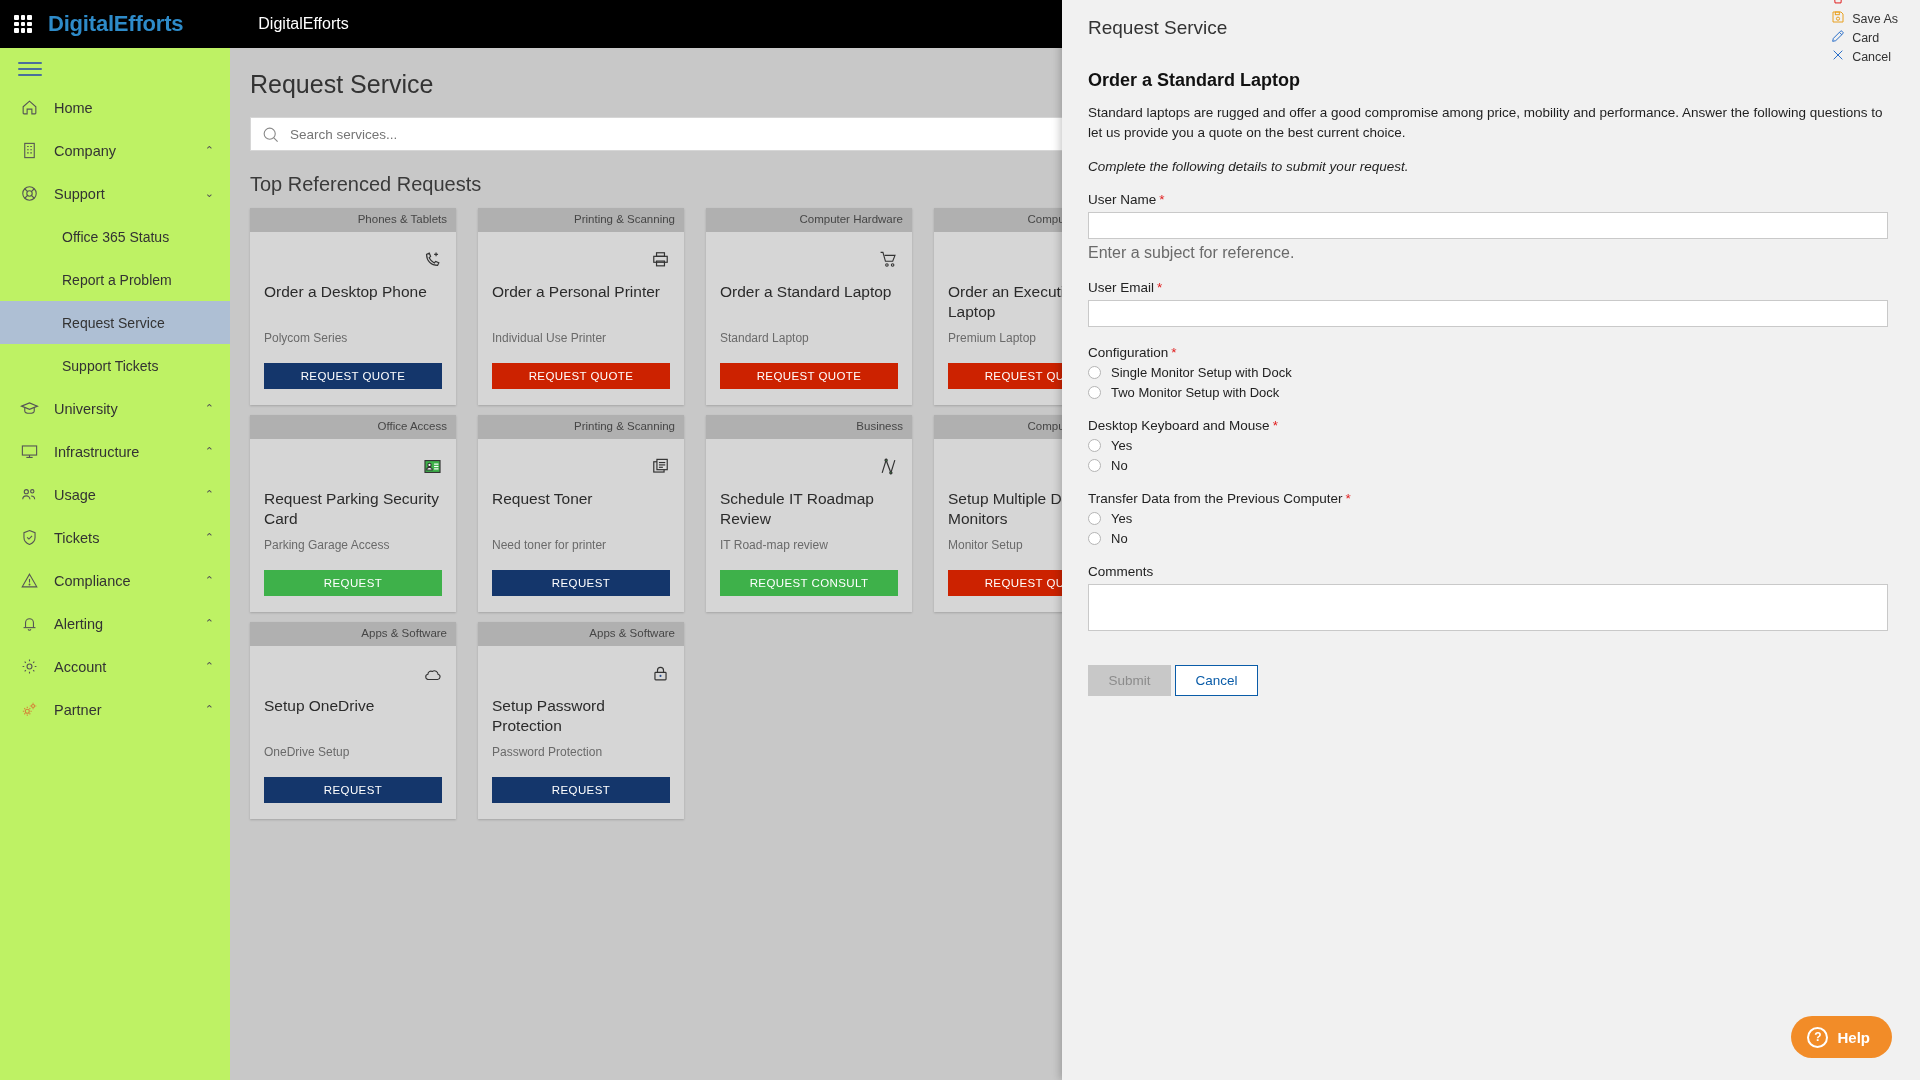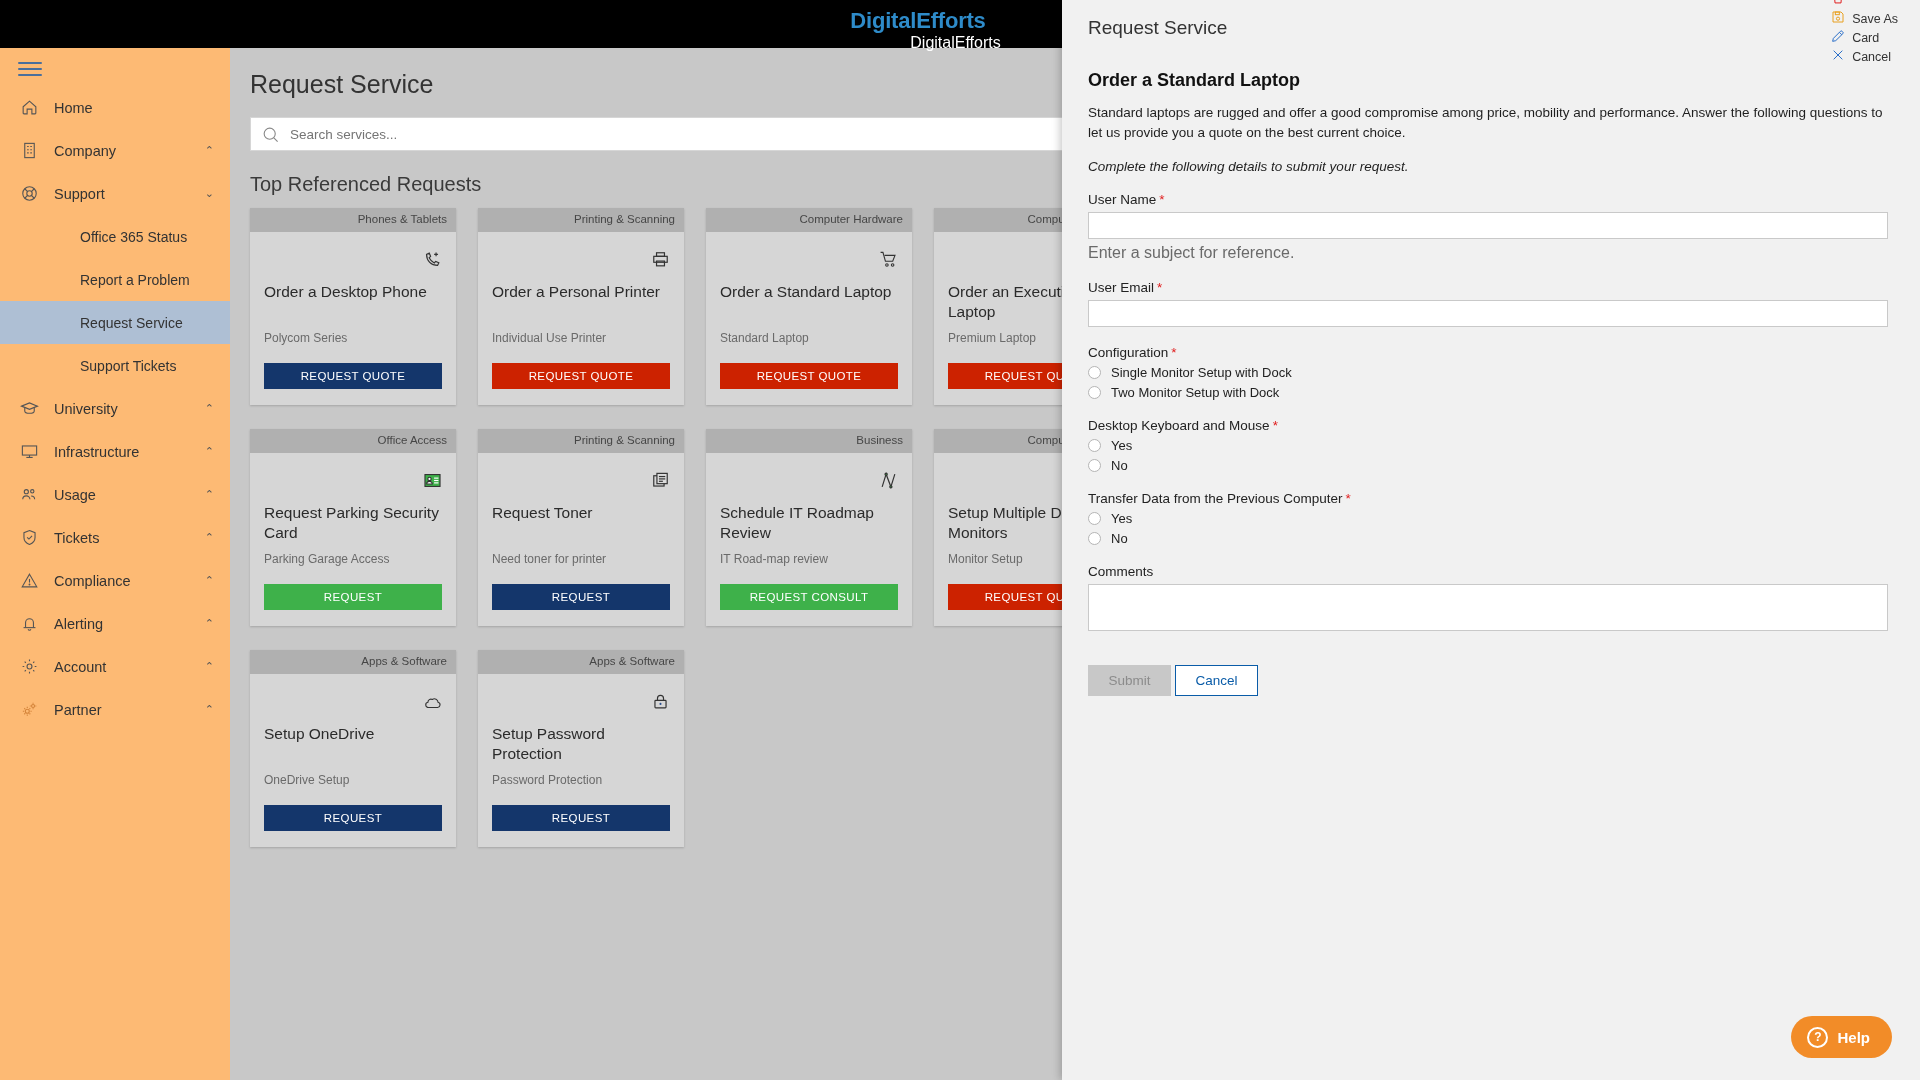--- a/index.html
+++ b/index.html
@@ -7,64 +7,64 @@
   body {
     width:1920px; height:1080px; overflow:hidden;
     font-family:"Liberation Sans", sans-serif;
     background:#c8c8c8; color:#333;
     position:relative;
   }
 
   
   #topbar {
     position:absolute; top:0; left:0; width:1836px; height:48px;
-    background:#000; display:flex; align-items:center; z-index:5;flex-direction:column;
+    background:#000; display:flex; align-items:center; z-index:5;
   }
   .waffle { width:22px; height:22px; margin-left:12px; margin-right:14px;
             display:grid; grid-template-columns:repeat(3,1fr); grid-template-rows:repeat(3,1fr);
             gap:2px; padding:2px; cursor:pointer; }
   .waffle i { background:#ffffff; border-radius:1px; display:block; }
   #brand { color:#2e8bc9; font-size:22px; font-weight:bold; letter-spacing:-0.2px; font-family:"Liberation Sans",sans-serif; }
   #appname { color:#fff; font-size:16px; margin-left:75px; }
 
   
   #sidebar {
     position:absolute; top:48px; left:0; width:230px; height:1032px;
-    background:#fdba74; z-index:3; overflow:hidden;
+    background:#bef264; z-index:3; overflow:hidden;
   }
   .hamburger { margin:14px 0 10px 18px; width:24px; cursor:pointer; }
   .hamburger span { display:block; height:2px; background:#4a6f9c; margin:4px 0; border-radius:1px; }
   .nav-item {
     height:43px; display:flex; align-items:center; padding-left:16px;
     font-size:14.5px; color:#333; cursor:pointer; position:relative;
   }
   .nav-item .ni-icon { width:26px; height:22px; margin-right:12px; flex:0 0 26px;
         display:flex; align-items:center; justify-content:center; color:#555; }
   .nav-item .ni-label { flex:1 1 auto; }
   .nav-item .chev { margin-right:16px; color:#555; font-size:11px; }
-  .nav-item.sub { padding-left:80px; font-size:14px; }
+  .nav-item.sub { padding-left:62px; font-size:14px; }
   .nav-item.active { background:#aebfd4; }
   .nav-item.partner .ni-icon { color:#d4843a; }
 
   svg.ic { width:19px; height:19px; stroke:currentColor; fill:none; stroke-width:1.4; }
 
   
   #main {
     position:absolute; top:48px; left:230px; width:1690px; height:1032px;
     background:#c8c8c8; overflow:hidden; z-index:1;
   }
   #page-title { font-size:25px; color:#333; padding:22px 0 12px 20px; }
   #searchwrap { margin:6px 20px 0 20px; height:34px; background:#fff;
      border:1px solid #d6d6d6; display:flex; align-items:center; padding:0 10px; }
   #searchwrap .sic { color:#888; margin-right:8px; display:flex; }
   #searchinput { border:none; outline:none; flex:1; font-size:13.5px;
      color:#888; font-family:"Liberation Sans",sans-serif; background:transparent; }
   #section-title { font-size:20px; color:#3a3a3a; padding:22px 0 12px 20px; }
 
-  #cardgrid { padding:0 0 0 20px; display:flex; flex-wrap:wrap; gap:24px 22px; width:1200px; }
+  #cardgrid { padding:0 0 0 20px; display:flex; flex-wrap:wrap; gap:10px 22px; width:1200px; }
   .card { width:206px; background:#d0d0d0; display:flex; flex-direction:column;
           box-shadow:0 1px 2px rgba(0,0,0,.18); }
   .card-cat { background:#b0b0b0; color:#464646; font-size:11.5px; text-align:right;
           padding:5px 9px 6px 0; height:24px; }
   .card-body { background:#d6d6d6; flex:1; padding:10px 14px 16px 14px; display:flex; flex-direction:column; }
   .card-ic { height:34px; display:flex; justify-content:flex-end; align-items:center; }
   .card-title { font-size:15.5px; color:#2b2b2b; line-height:20px; margin-top:6px; min-height:42px; }
   .card-sub { font-size:12px; color:#6a6a6a; margin-top:7px; min-height:32px; }
   .card-btn { margin-top:auto; height:26px; border:none; color:#fff; font-size:11.5px;
       letter-spacing:.4px; cursor:pointer; font-family:"Liberation Sans",sans-serif; }

